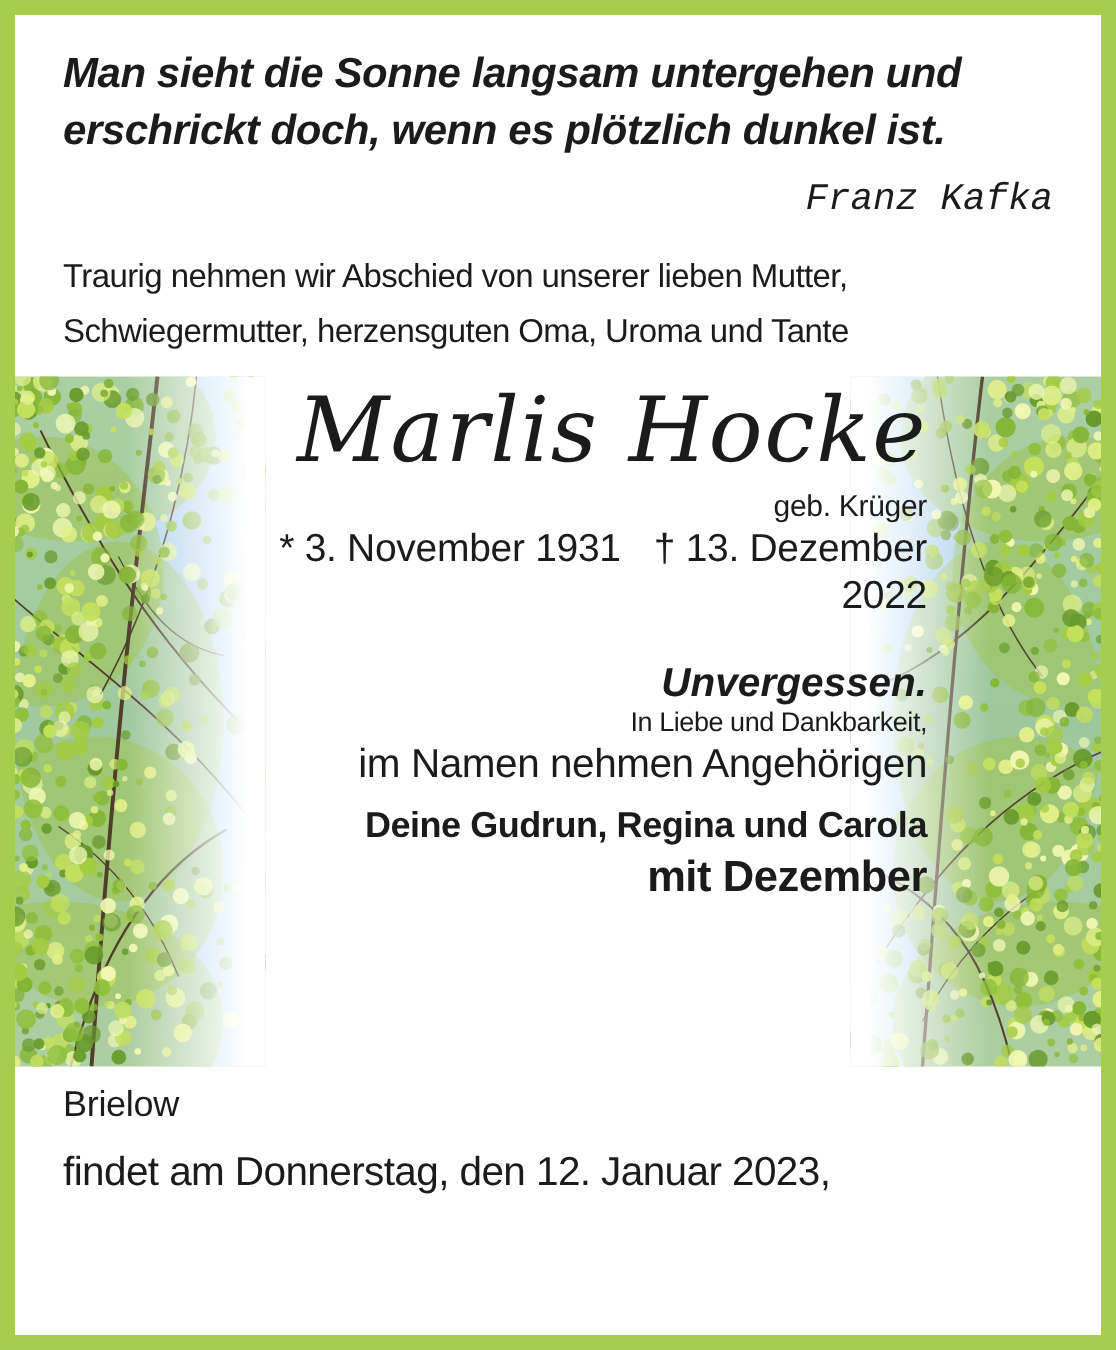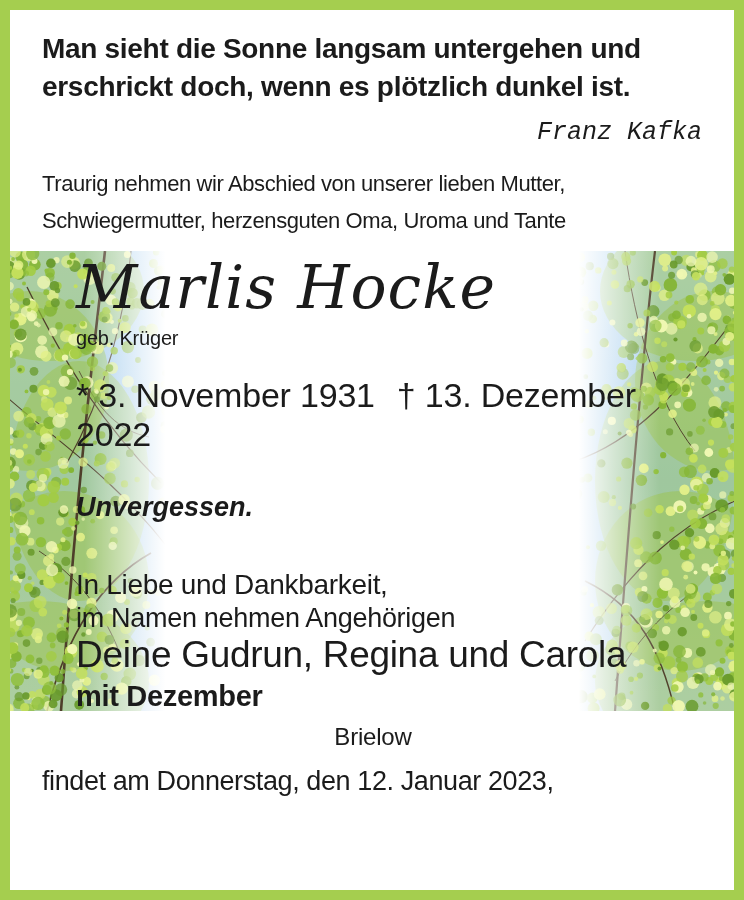--- a/index.html
+++ b/index.html
@@ -6,55 +6,55 @@
   .page{
     width:744px;height:900px;box-sizing:border-box;
     border:10px solid #a5ce4f;background:#ffffff;overflow:hidden;
     font-family:"Liberation Sans","DejaVu Sans",sans-serif;color:#1b1b1b;
     position:relative;
   }
   .block{display:block;}
   
   .quote-section{padding:20px 30px 0 32px;}
   .quote-text{
-    font-size:28px;line-height:38px;font-weight:bold;
+    font-size:28px;line-height:38px;font-weight:bold;font-style:italic;
     letter-spacing:-0.3px;margin:0;
   }
   .quote-attribution{
     font-size:25px;font-style:italic;text-align:right;margin:12px 2px 0 0;font-family:Liberation Mono, monospace;
   }
   .intro-text{
     font-size:22px;line-height:37px;margin:18px 0 0 0;letter-spacing:-0.4px;
   }
   
   .memorial-band{position:relative;height:460px;margin-top:12px;}
   .tree{position:absolute;top:0;width:168px;height:460px;display:block;}
   .tree-left{left:-1px;}
   .tree-right{right:-1px;transform:scaleX(-1);}
   .band-content{
-    position:relative;z-index:2;text-align:left;padding:0 66px;
+    position:relative;z-index:2;text-align:right;padding:0 116px;
   }
   .deceased-name{
     font-family:"DejaVu Serif","Liberation Serif",serif;
     font-style:italic;font-weight:500;font-size:60px;line-height:72px;
     margin:10px 0 0 0;letter-spacing:1px;
   }
   .maiden-name{font-size:20px;margin-top:4px;letter-spacing:-0.2px;}
-  .dates-line{font-size:34px;margin-top:26px;letter-spacing:-0.2px;}
+  .dates-line{font-size:26px;letter-spacing:-0.2px;}
   .dates-line .birth{margin-right:22px;}
   .unforgotten{
-    font-size:27px;font-weight:bold;font-style:italic;margin-top:38px;
+    font-size:27px;font-weight:bold;font-style:italic;margin-top:28px;
   }
-  .thanks-line1{font-size:28px;margin-top:46px;letter-spacing:-0.3px;}
+  .thanks-line1{font-size:18px;letter-spacing:-0.3px;}
   .thanks-line2{font-size:27px;margin-top:2px;letter-spacing:-0.3px;}
-  .family-line1{font-size:37px;font-weight:normal;margin-top:0;letter-spacing:-0.3px;}
+  .family-line1{font-size:24px;font-weight:bold;margin-top:12px;letter-spacing:-0.3px;}
   .family-line2{font-size:29px;font-weight:bold;margin-top:4px;letter-spacing:-0.3px;}
   
   .funeral-section{padding:12px 30px 0 32px;}
-  .funeral-place{font-size:24px;letter-spacing:-0.2px;text-align:center;}
+  .funeral-place{font-size:24px;letter-spacing:-0.2px;}
   .funeral-text{font-size:27px;line-height:36px;margin-top:12px;letter-spacing:-0.4px;}
 </style>
 </head>
 <body>
 
 <div class="page">
 
   <div class="quote-section">
     <p class="quote-text">
         <span class="block">Man sieht die Sonne langsam untergehen und</span>

